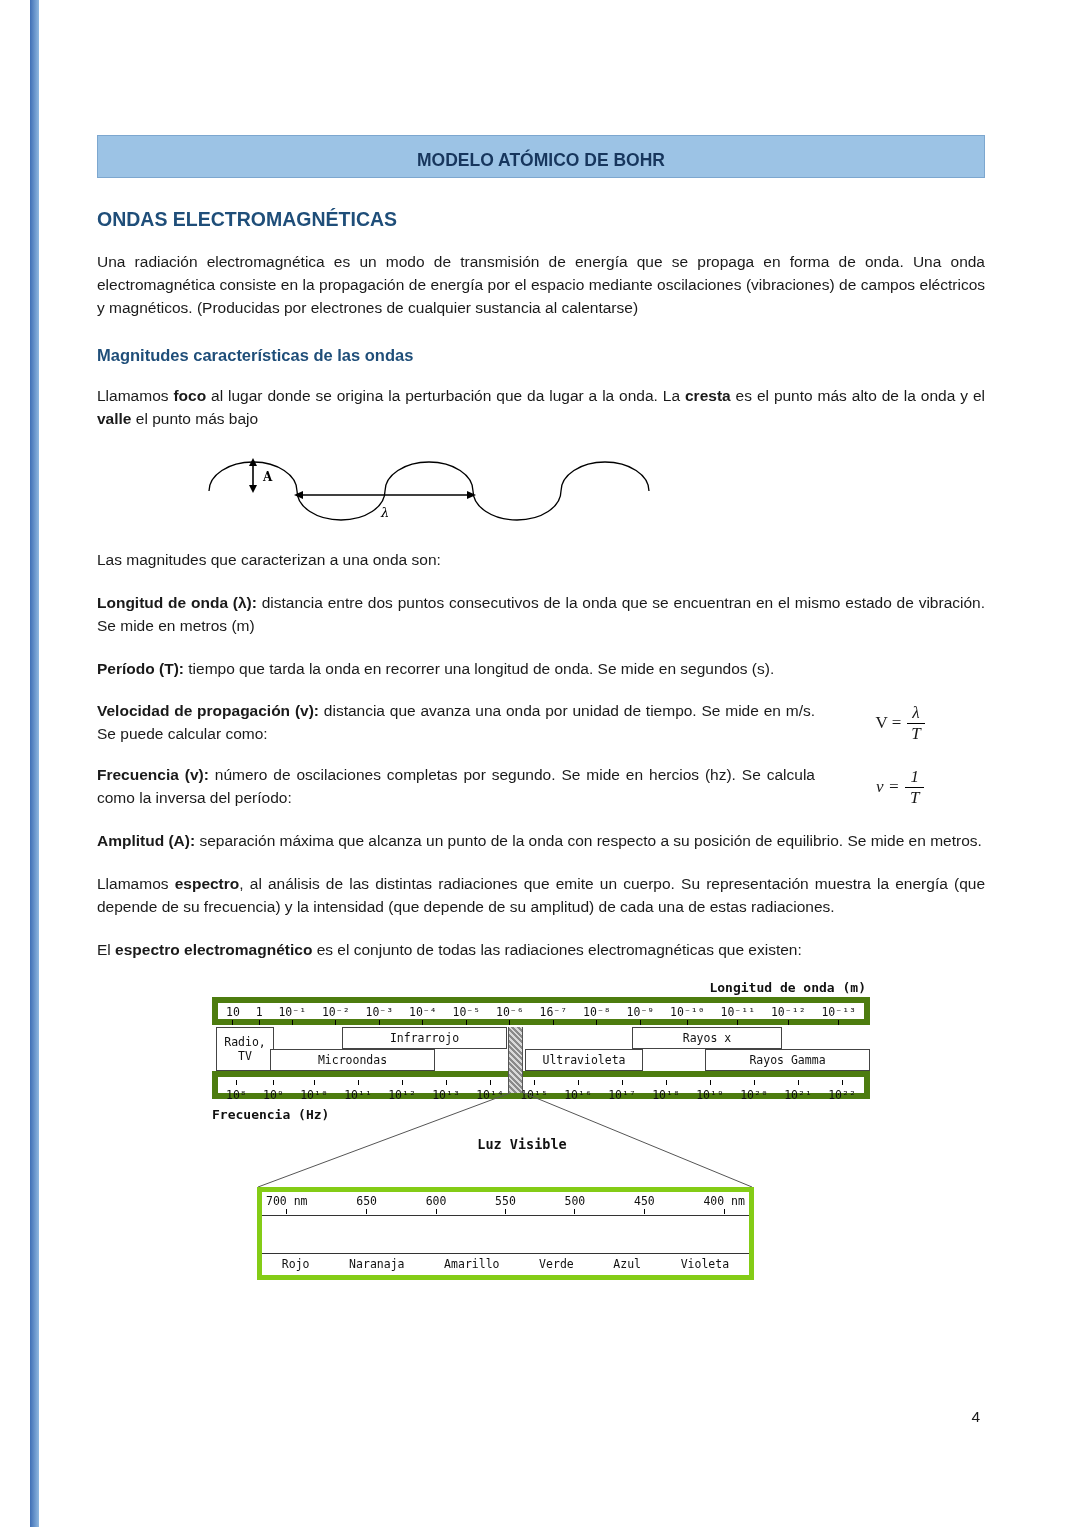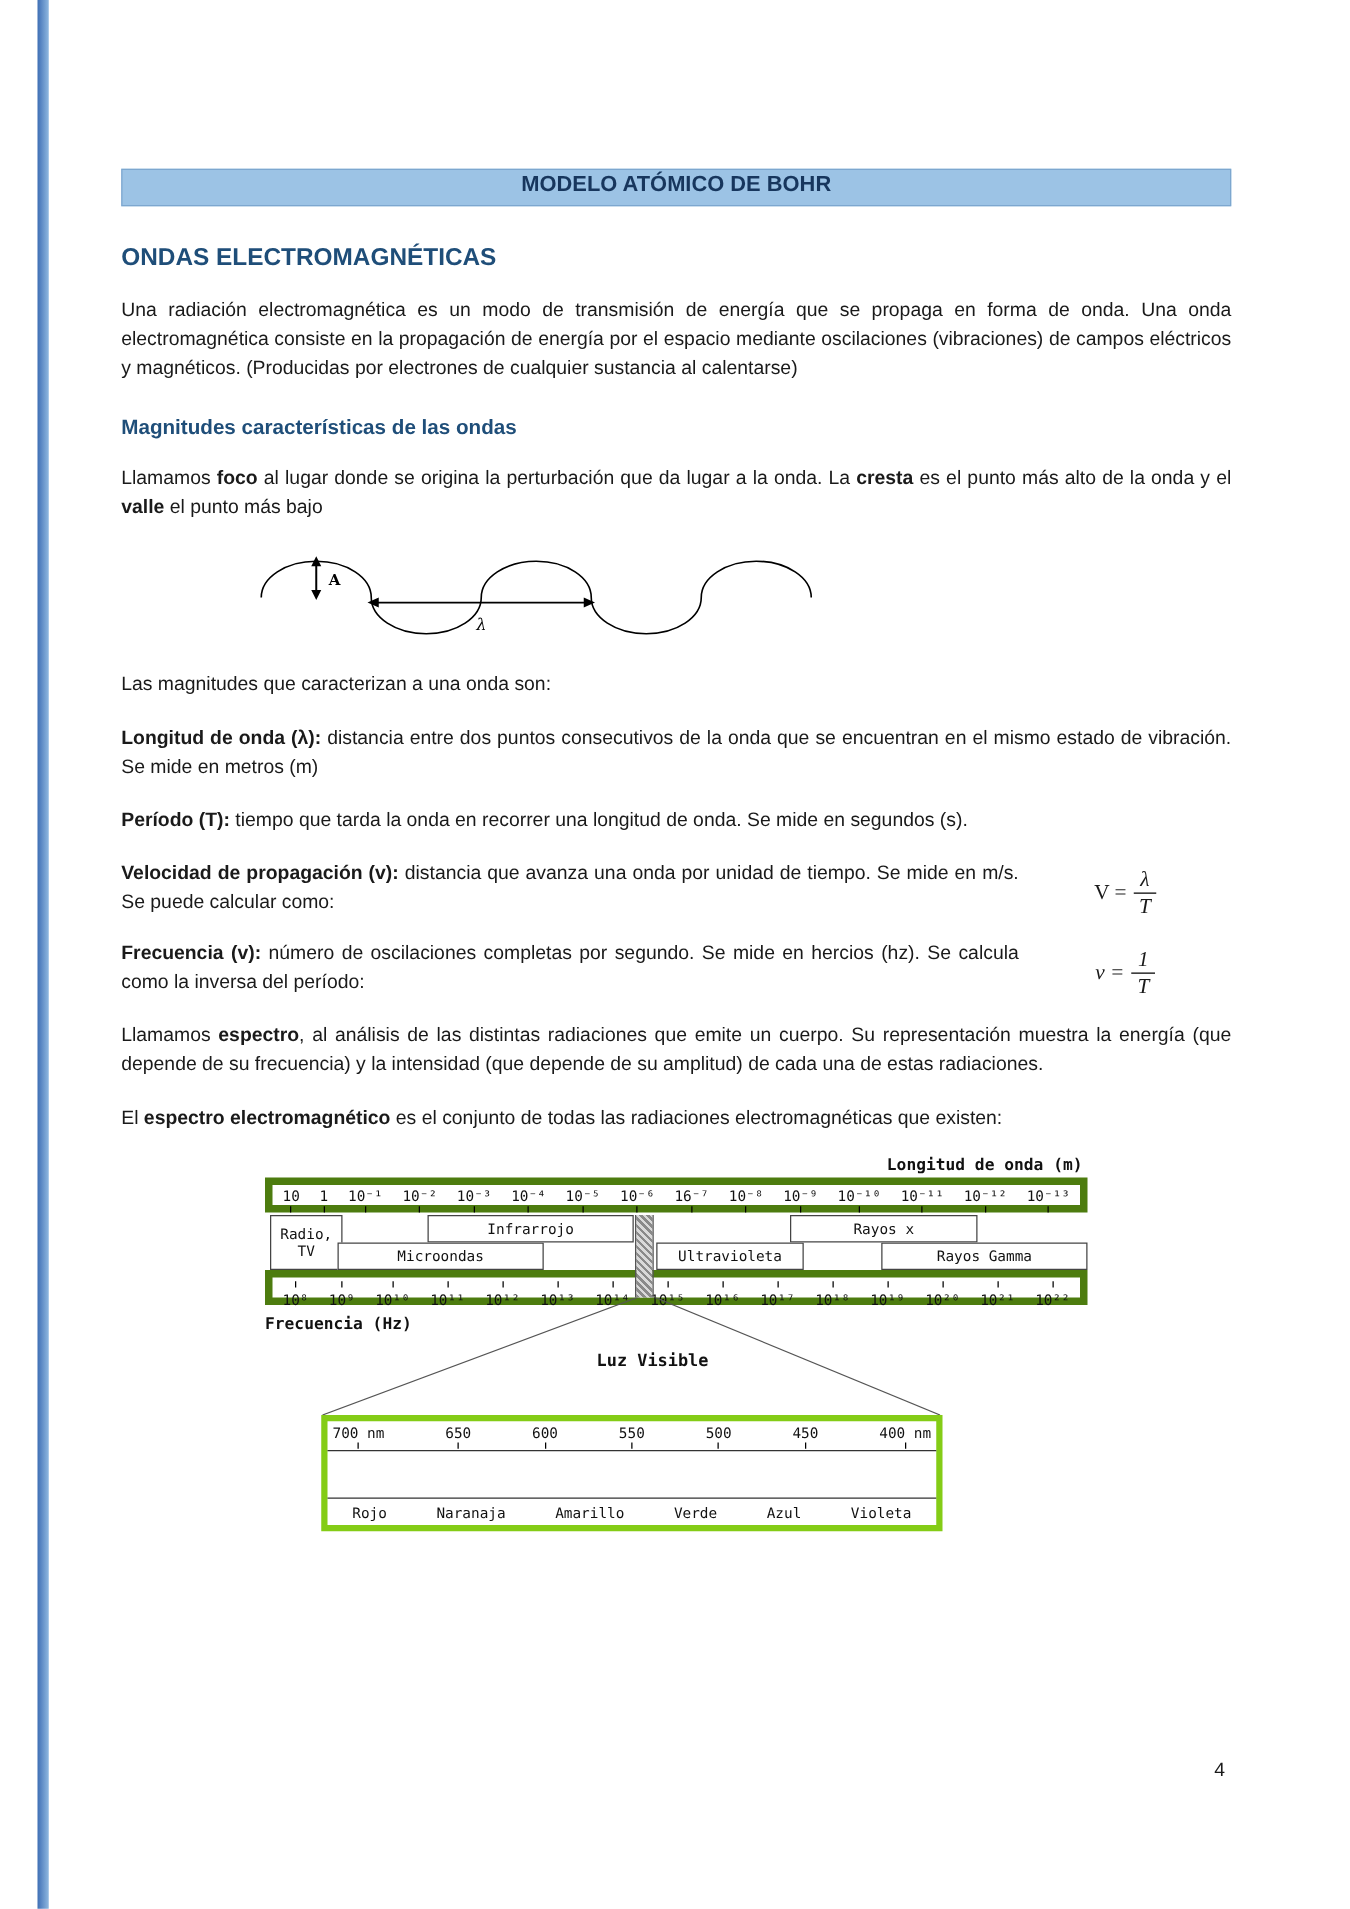--- a/index.html
+++ b/index.html
@@ -19,21 +19,21 @@
     position:absolute;left:97px;top:0;width:888px;
   }
   .header-band{
     margin-top:135px;
     background:#9cc3e5;
     border:1px solid #7da7cf;
     text-align:center;
     font-weight:bold;
     font-size:17.5px;
     color:#17365d;
-    padding:1px 0 6px 0;
+    padding:14px 0 6px 0;
   }
   h1.sec-title{
     margin:30px 0 0 0;
     font-size:19.5px;
     color:#1f4e79;
     font-weight:bold;
   }
   h2.sub-title{
     margin:26px 0 0 0;
     font-size:16.5px;
@@ -42,21 +42,21 @@
   }
   p.rich{
     margin:20px 0 0 0;
     font-size:15.5px;
     line-height:1.48;
     text-align:justify;
   }
   .b{font-weight:bold;}
   .para-formula-row{
     display:flex;
-    align-items:flex-end;
+    align-items:center;
     margin-top:20px;
   }
   .para-formula-row p.rich{margin:0;flex:1;}
   .formula-box{
     width:170px;
     display:flex;
     justify-content:center;
     align-items:center;
     font-family:"Liberation Serif", serif;
     font-size:17px;
@@ -214,20 +214,21 @@
     <p class="rich"><span class="b">Frecuencia (v):</span><span> número de oscilaciones completas por segundo. Se mide en hercios (hz). Se calcula como la inversa del período:</span></p>
     <div class="formula-box">
       <span style="font-style:italic">ν =</span>
       <span class="frac">
         <span class="num">1</span>
         <span class="den">T</span>
       </span>
     </div>
   </div>
 
+  <p class="rich"><span class="b">Amplitud (A):</span><span> separación máxima que alcanza un punto de la onda con respecto a su posición de equilibrio. Se mide en metros.</span></p>
 
   <p class="rich"><span>Llamamos </span><span class="b">espectro</span><span>, al análisis de las distintas radiaciones que emite un cuerpo. Su representación muestra la energía (que depende de su frecuencia) y la intensidad (que depende de su amplitud) de cada una de estas radiaciones.</span></p>
 
   <p class="rich"><span>El </span><span class="b">espectro electromagnético</span><span> es el conjunto de todas las radiaciones electromagnéticas que existen:</span></p>
 
   
   <div class="spectrum-fig">
 
     <div class="spec-title-wl">Longitud de onda (m)</div>
 

